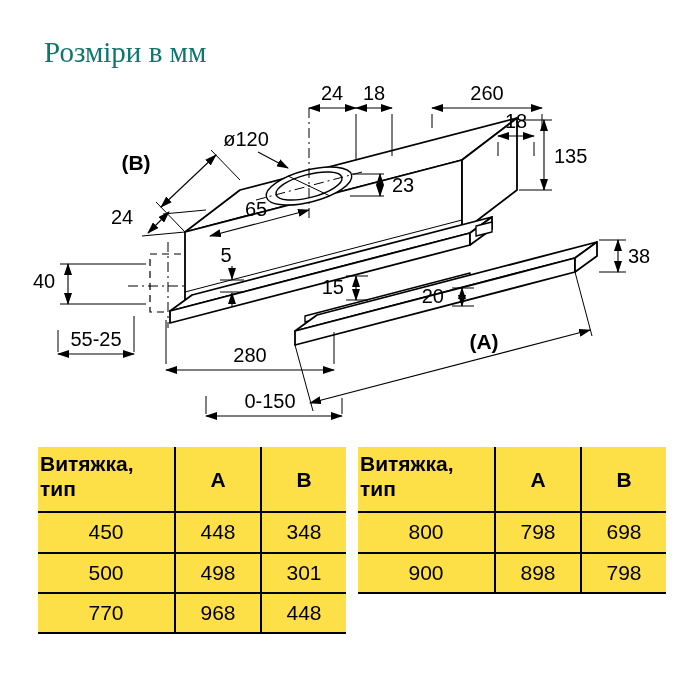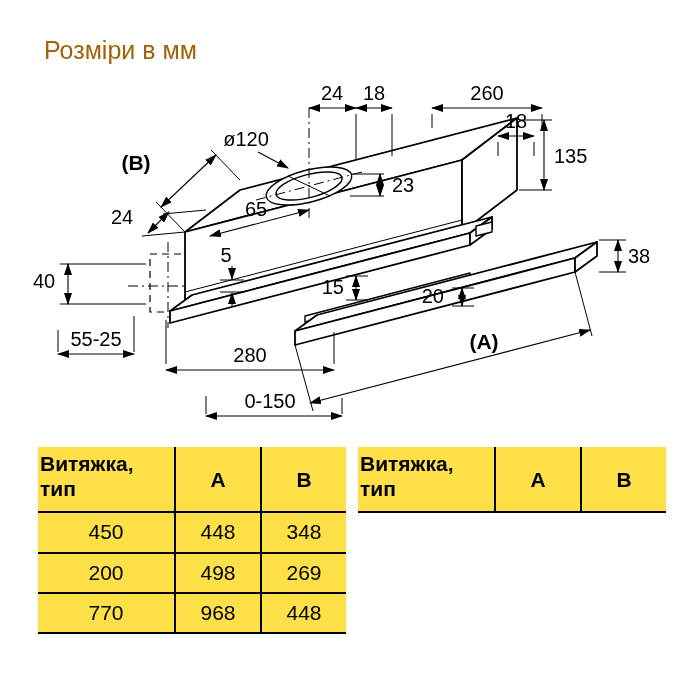--- a/index.html
+++ b/index.html
@@ -1,21 +1,21 @@
 <!DOCTYPE html>
 <html><head>
 <meta charset="utf-8">
 <style>
   html,body{margin:0;padding:0;}
   body{
     width:700px;height:700px;background:#ffffff;position:relative;
     font-family:"Liberation Sans", sans-serif;color:#000;
   }
   .title{
-    position:absolute;left:44px;top:36px;font-size:25px;color:#a16207;
+    position:absolute;left:44px;top:36px;font-size:29px;color:#0f766e;font-family:Liberation Serif, serif;
   }
   svg.drawing{position:absolute;left:0;top:64px;}
   
   .o{fill:#ffffff;stroke:#000;stroke-width:1.8;stroke-linejoin:round;}
   .o2{fill:#ffffff;stroke:#000;stroke-width:1.4;stroke-linejoin:round;}
   .lno{fill:none;stroke:#000;stroke-width:1.4;}
   .e{fill:none;stroke:#000;stroke-width:1;}
   .d{fill:none;stroke:#000;stroke-width:1.1;}
   .cl{fill:none;stroke:#000;stroke-width:1;stroke-dasharray:10 4 2 4;}
   .dash{fill:none;stroke:#000;stroke-width:1.2;stroke-dasharray:7 5;}
@@ -217,35 +217,45 @@
       <th class="ab">B</th>
     </tr>
   </thead>
   <tbody>
     <tr>
       <td>450</td>
       <td>448</td>
       <td>348</td>
     </tr>
     <tr>
-      <td>200</td>
+      <td>500</td>
       <td>498</td>
-      <td>269</td>
+      <td>301</td>
     </tr>
     <tr>
       <td>770</td>
       <td>968</td>
       <td>448</td>
     </tr>
   </tbody>
 </table>
 
 <table class="spec" id="t1">
   <thead>
     <tr>
       <th class="type">Витяжка, тип</th>
       <th class="ab">A</th>
       <th class="ab">B</th>
     </tr>
   </thead>
   <tbody>
+    <tr>
+      <td>800</td>
+      <td>798</td>
+      <td>698</td>
+    </tr>
+    <tr>
+      <td>900</td>
+      <td>898</td>
+      <td>798</td>
+    </tr>
   </tbody>
 </table>
 
 </body></html>

